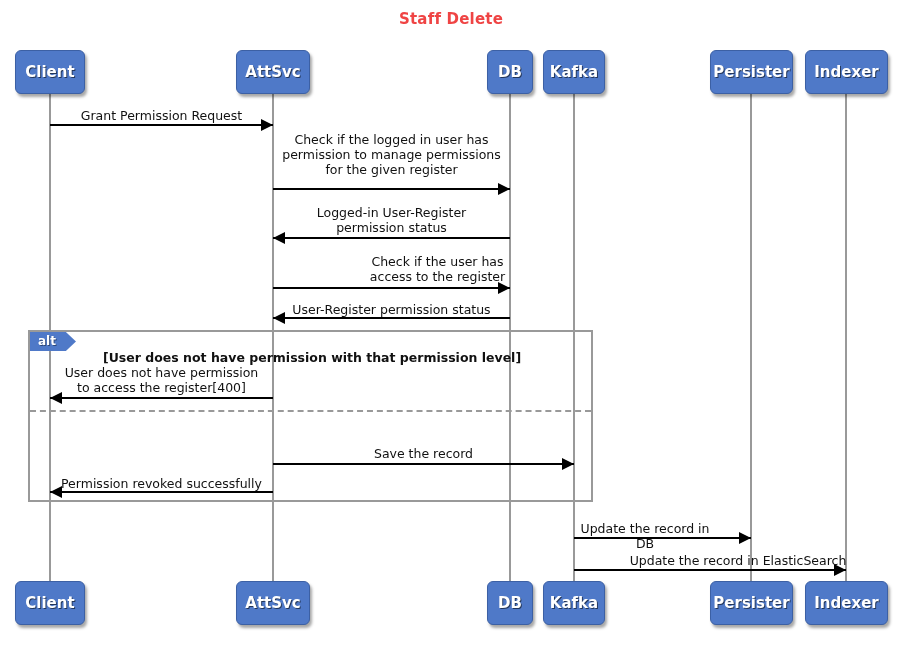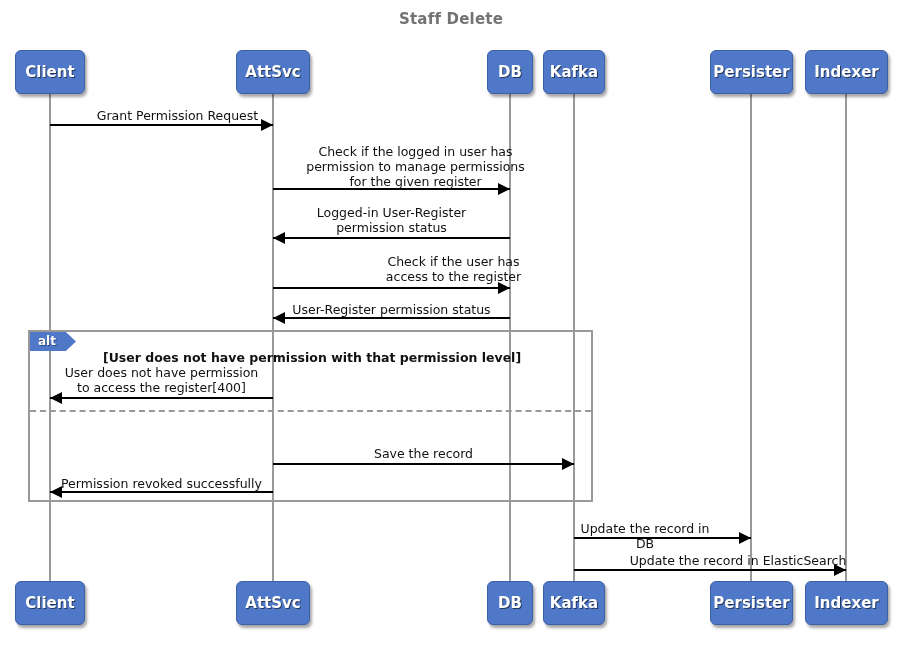--- a/index.html
+++ b/index.html
@@ -18,21 +18,21 @@
     overflow: hidden;
   }
   .title {
     position: absolute;
     top: 10px;
     left: 0;
     width: 902px;
     text-align: center;
     font-size: 15px;
     font-weight: bold;
-    color: #737373;
+    color: #ef4444;
     letter-spacing: 0.2px;
   }
   
   .pbox {
     position: absolute;
     background: #4f79c8;
     border: 1px solid #3c60a4;
     border-radius: 6px;
     color: #ffffff;
     font-size: 15px;
@@ -151,33 +151,33 @@
     </div>
   <div id="fragment-layer">
       <div class="frag-box" style="left: 28px; top: 330px; width: 565px; height: 172px;"></div>
       <div class="frag-tab" style="left: 30px; top: 332px; width: 46px;">alt</div>
       <div class="frag-cond" style="left: 103px; top: 334px;">[User does not have permission with that permission level]</div>
       <div class="frag-divider" style="left: 30px; top: 410px; width: 561px;"></div>
     </div>
   <div id="messages">
       <div class="msg-line" style="left: 50px; top: 124px; width: 223px;"></div>
       <div class="arrowhead right" style="top: 119px; left: 261px;"></div>
-      <div class="msg-label" style="left: 50px; width: 223px; top: 108px; padding-left: 16px;">Grant Permission Request</div>
+      <div class="msg-label" style="left: 50px; width: 223px; top: 108px;">Grant Permission Request</div>
       <div class="msg-line" style="left: 273px; top: 188px; width: 237px;"></div>
       <div class="arrowhead right" style="top: 183px; left: 498px;"></div>
-      <div class="msg-label" style="left: 273px; width: 237px; top: 144px; margin-left: 24px;">Check if the logged in user has
+      <div class="msg-label" style="left: 273px; width: 237px; top: 132px;">Check if the logged in user has
 permission to manage permissions
 for the given register</div>
       <div class="msg-line" style="left: 273px; top: 237px; width: 237px;"></div>
       <div class="arrowhead left" style="top: 232px; left: 273px;"></div>
       <div class="msg-label" style="left: 273px; width: 237px; top: 205px; text-align: center;">Logged-in User-Register
 permission status</div>
       <div class="msg-line" style="left: 273px; top: 287px; width: 237px;"></div>
       <div class="arrowhead right" style="top: 282px; left: 498px;"></div>
-      <div class="msg-label" style="left: 287px; width: 265px; top: 254px; padding-left: 34px;">Check if the user has
+      <div class="msg-label" style="left: 271px; width: 265px; top: 254px; padding-left: 34px;">Check if the user has
 access to the register</div>
       <div class="msg-line" style="left: 273px; top: 317px; width: 237px;"></div>
       <div class="arrowhead left" style="top: 312px; left: 273px;"></div>
       <div class="msg-label" style="left: 273px; width: 237px; top: 302px;">User-Register permission status</div>
       <div class="msg-line" style="left: 50px; top: 397px; width: 223px;"></div>
       <div class="arrowhead left" style="top: 392px; left: 50px;"></div>
       <div class="msg-label" style="left: 50px; width: 223px; top: 365px;">User does not have permission
 to access the register[400]</div>
       <div class="msg-line" style="left: 273px; top: 463px; width: 301px;"></div>
       <div class="arrowhead right" style="top: 458px; left: 562px;"></div>

